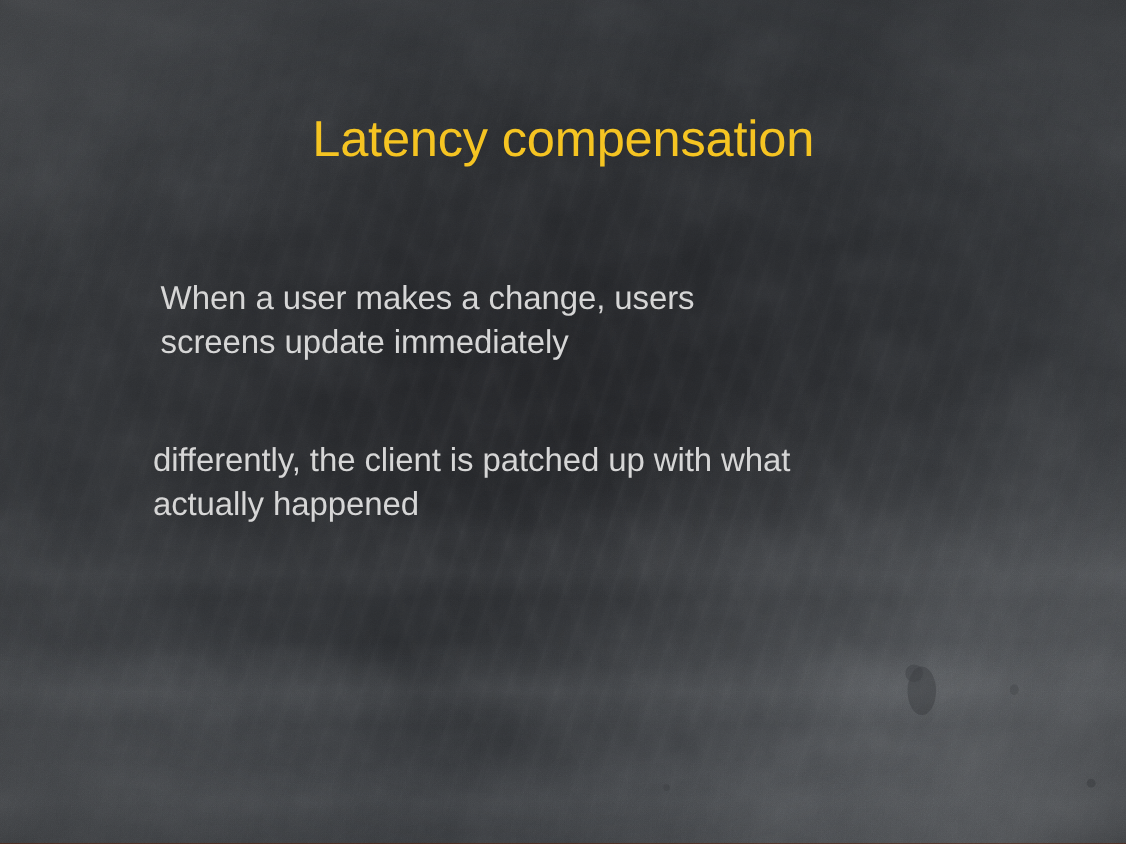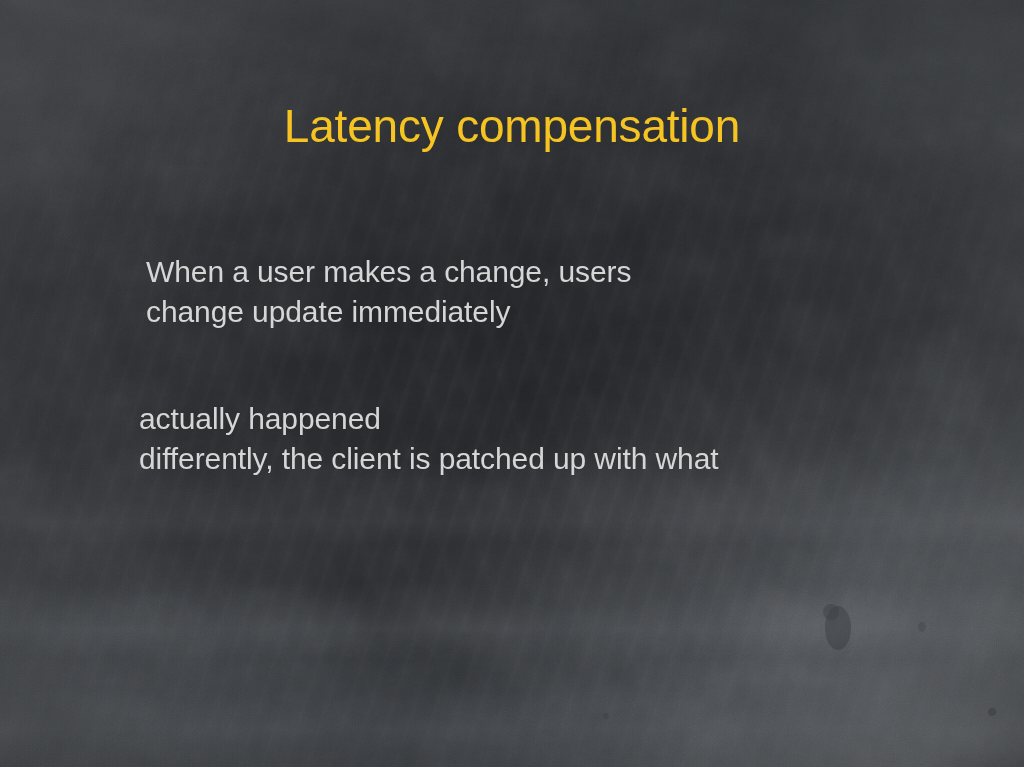--- a/index.html
+++ b/index.html
@@ -162,22 +162,22 @@
   </svg>
 
   <div class="bg-layer bg-vignette"></div>
 
   <div class="content">
 
     <div class="slide-title">Latency compensation</div>
 
     <div class="body-block para-1">
       <span class="body-line">When a user makes a change, users</span>
-      <span class="body-line">change update immediately</span>
+      <span class="body-line">screens update immediately</span>
     </div>
 
     <div class="body-block para-2">
+      <span class="body-line">differently, the client is patched up with what</span>
       <span class="body-line">actually happened</span>
-      <span class="body-line">differently, the client is patched up with what</span>
     </div>
 
   </div>
 </div>
 
 </body></html>

